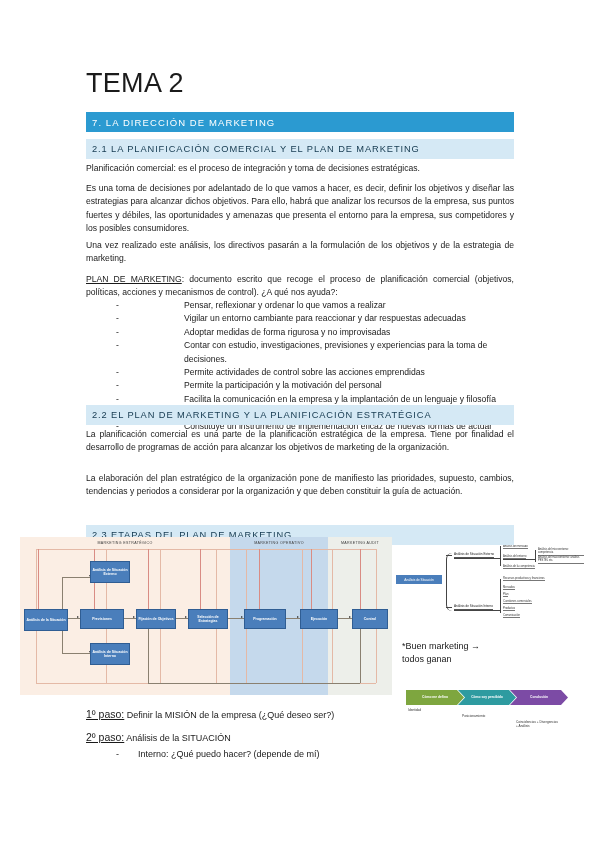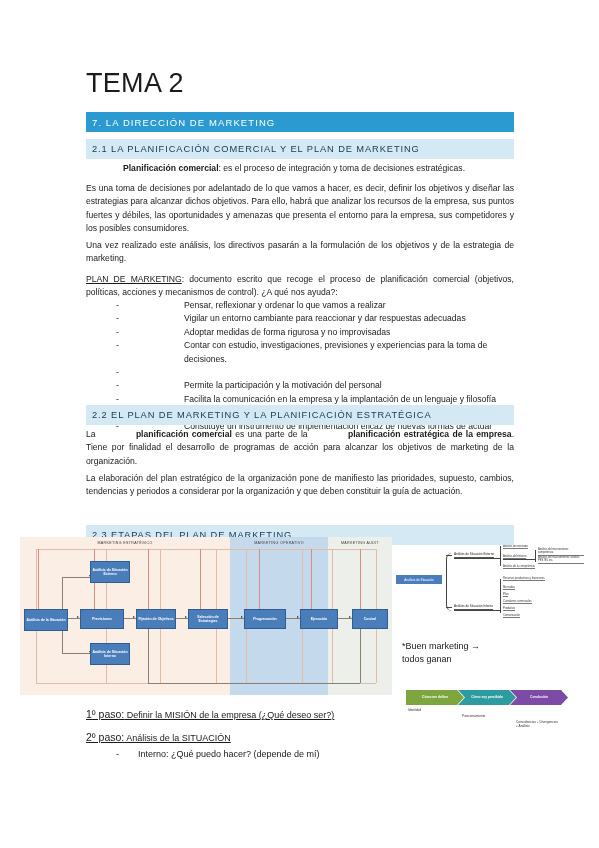--- a/index.html
+++ b/index.html
@@ -33,21 +33,21 @@
     font-size:9.3px; letter-spacing:.9px; font-weight:400;
     display:flex; align-items:center; padding-left:6px;
   }
 
   
   .para {
     position:absolute; left:86px; width:428px;
     font-size:8.6px; line-height:13.4px; text-align:justify;
     color:#1a1a1a;
   }
-  .para b { font-weight:bold;margin-left:37px; }
+  .para b { font-weight:normal; }
   .u { text-decoration:underline; }
 
   .bullets {
     position:absolute; left:86px; width:428px;
     font-size:8.6px; line-height:13.4px;
   }
   .bullets .li {
     display:flex; padding-left:30px;
   }
   .bullets .dash { width:22px; flex:0 0 22px; }
@@ -146,21 +146,21 @@
     clip-path:polygon(0 0, calc(100% - 7px) 0, 100% 50%, calc(100% - 7px) 100%, 0 100%, 7px 50%); }
   .chev.c3 { left:104px; width:58px; background:#7C4BA5;
     clip-path:polygon(0 0, calc(100% - 7px) 0, 100% 50%, calc(100% - 7px) 100%, 0 100%, 7px 50%); }
   .chev-cap {
     position:absolute; font-size:3.2px; color:#333; line-height:3.8px;
   }
 
   
   .step {
     position:absolute; left:86px;
-    font-size:9px; line-height:13px; color:#1a1a1a;text-decoration:underline;
+    font-size:9px; line-height:13px; color:#1a1a1a;
   }
   .step .lead { text-decoration:underline; font-size:10.5px; }
   .sub-item {
     position:absolute; left:86px;
     font-size:9px; line-height:13px;
     display:flex; padding-left:30px;
   }
   .sub-item .dash { width:22px; flex:0 0 22px; }
 </style>
 </head>
@@ -198,20 +198,21 @@
     <div class="li">
         <span class="dash">-</span>
         <span class="txt">Adoptar medidas de forma rigurosa y no improvisadas</span>
       </div>
     <div class="li">
         <span class="dash">-</span>
         <span class="txt">Contar con estudio, investigaciones, previsiones y experiencias para la toma de decisiones.</span>
       </div>
     <div class="li">
         <span class="dash">-</span>
+        <span class="txt">Permite actividades de control sobre las acciones emprendidas</span>
       </div>
     <div class="li">
         <span class="dash">-</span>
         <span class="txt">Permite la participación y la motivación del personal</span>
       </div>
     <div class="li">
         <span class="dash">-</span>
         <span class="txt">Facilita la comunicación en la empresa y la implantación de un lenguaje y filosofía común</span>
       </div>
     <div class="li">

